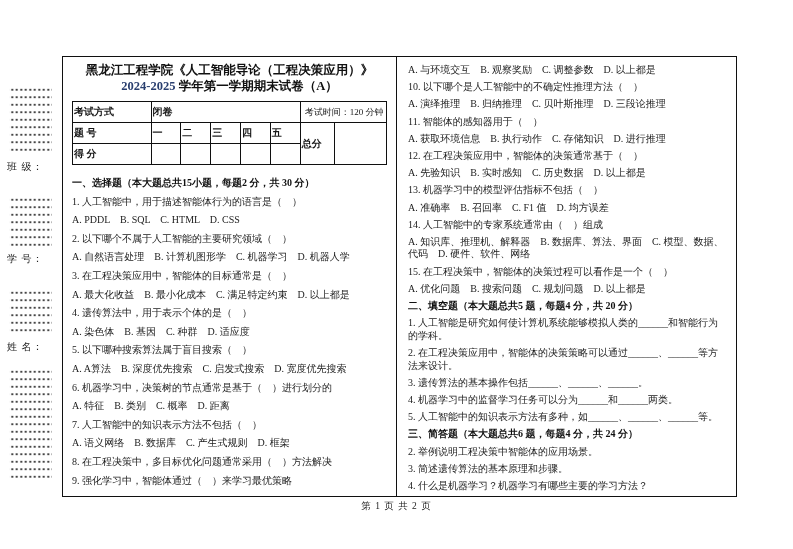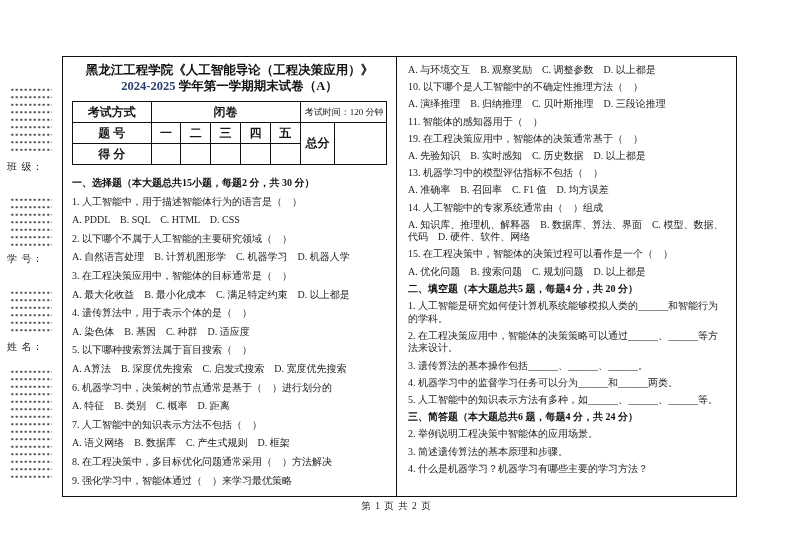--- a/index.html
+++ b/index.html
@@ -63,22 +63,22 @@
 
   table.info {
     width: 100%;
     border-collapse: collapse;
     table-layout: fixed;
     margin-bottom: 11px;
   }
   table.info td, table.info th {
     border: 1px solid #101010;
     height: 21px;
-    font-size: 12px;
-    text-align: center;
+    font-size: 10px;
+    text-align: left;
     vertical-align: middle;
     padding: 0 1px;
     font-weight: bold;
     color: #161616;
   }
   table.info td.normal { font-weight: normal; font-size: 9px; text-align: left; padding-left: 4px; }
   table.info td.blank { font-weight: normal; }
 
   .q-line, .sec-title {
     font-size: 10px;
@@ -182,21 +182,22 @@
       </div>
   </div>
 
   <div class="col-right">
     <div>
 
     <p class="q-line">A. 与环境交互　B. 观察奖励　C. 调整参数　D. 以上都是</p>
         <p class="q-line">10. 以下哪个是人工智能中的不确定性推理方法（　）</p>
         <p class="q-line">A. 演绎推理　B. 归纳推理　C. 贝叶斯推理　D. 三段论推理</p>
         <p class="q-line">11. 智能体的感知器用于（　）</p>
-        <p class="q-line">19. 在工程决策应用中，智能体的决策通常基于（　）</p>
+        <p class="q-line">A. 获取环境信息　B. 执行动作　C. 存储知识　D. 进行推理</p>
+        <p class="q-line">12. 在工程决策应用中，智能体的决策通常基于（　）</p>
         <p class="q-line">A. 先验知识　B. 实时感知　C. 历史数据　D. 以上都是</p>
         <p class="q-line">13. 机器学习中的模型评估指标不包括（　）</p>
         <p class="q-line">A. 准确率　B. 召回率　C. F1 值　D. 均方误差</p>
         <p class="q-line">14. 人工智能中的专家系统通常由（　）组成</p>
         <p class="q-line">A. 知识库、推理机、解释器　B. 数据库、算法、界面　C. 模型、数据、代码　D. 硬件、软件、网络</p>
         <p class="q-line">15. 在工程决策中，智能体的决策过程可以看作是一个（　）</p>
         <p class="q-line">A. 优化问题　B. 搜索问题　C. 规划问题　D. 以上都是</p>
       </div>
 
     <div class="sec-title">二、填空题（本大题总共5 题，每题4 分，共 20 分）</div>

